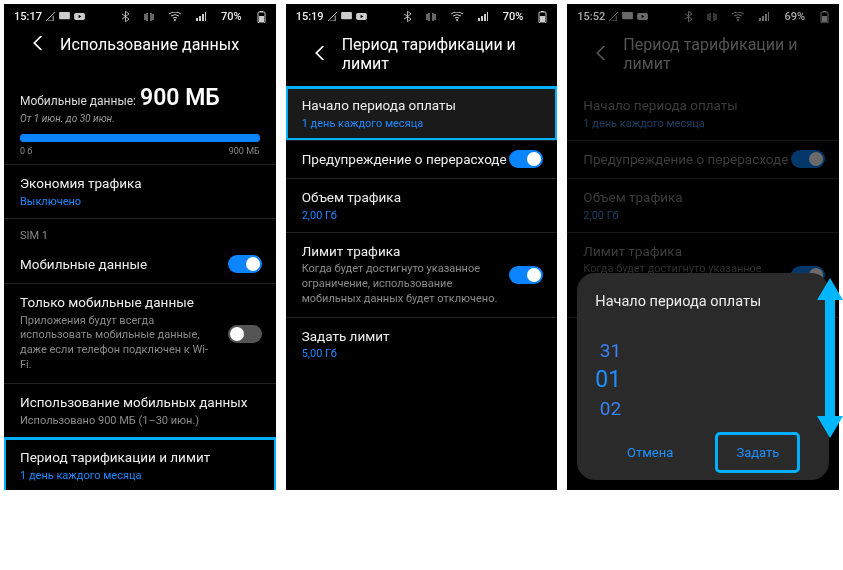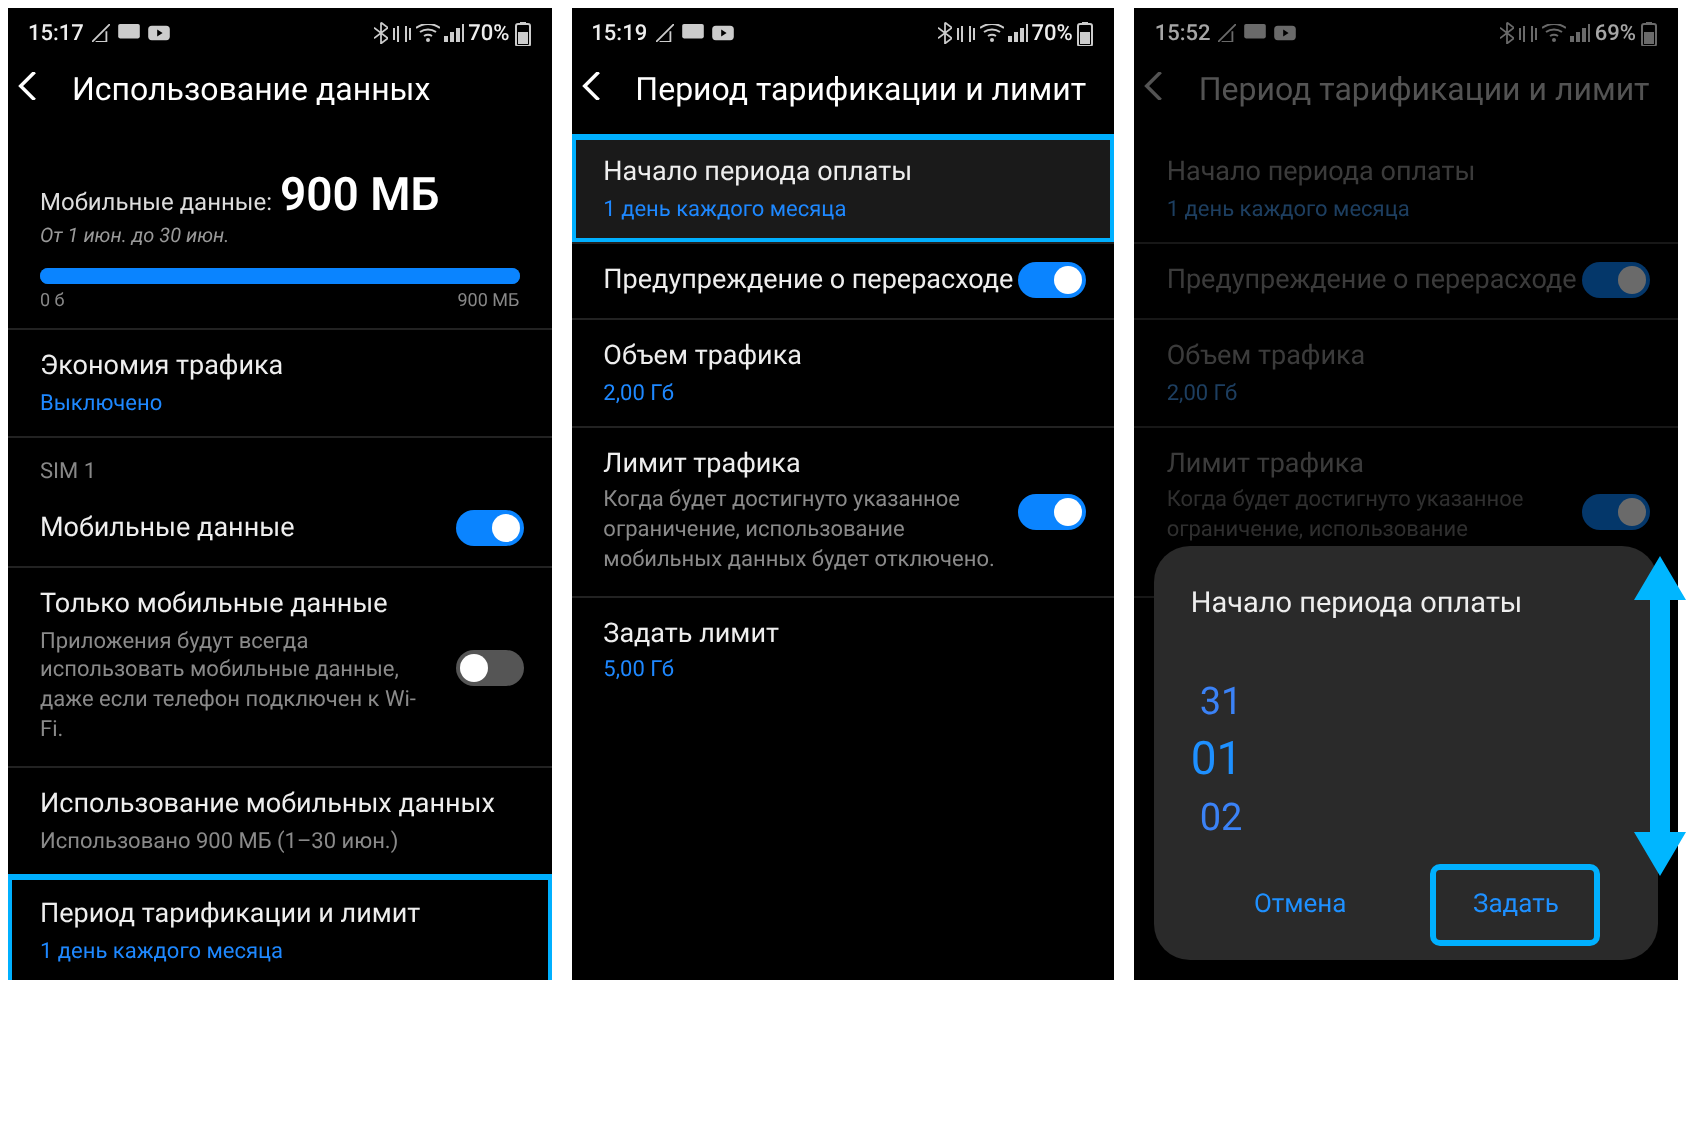--- a/index.html
+++ b/index.html
@@ -23,28 +23,28 @@
   .status-bar {
     display: flex;
     justify-content: space-between;
     align-items: center;
     padding: 6px 10px 2px;
     font-size: 11px;
     font-weight: 500;
     color: #eee;
   }
   .status-left { display: flex; align-items: center; gap: 4px; }
-  .status-right { display: flex; align-items: center; gap: 2px; }
+  .status-right { display: flex; align-items: center; gap: 15px; }
   .sb-ico { display: inline-flex; }
   
   .header {
     display: flex;
     align-items: center;
     gap: 14px;
-    padding: 10px 4px 14px;
+    padding: 10px 28px 14px;
     color: #fff;
     font-size: 16px;
   }
   .back-ico svg { width: 14px; height: 14px; }
   
   .row {
     padding: 10px 16px;
     border-top: 1px solid #222;
     position: relative;
   }

